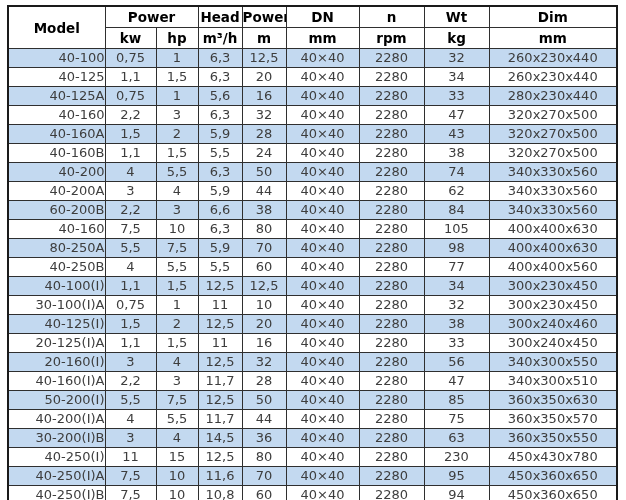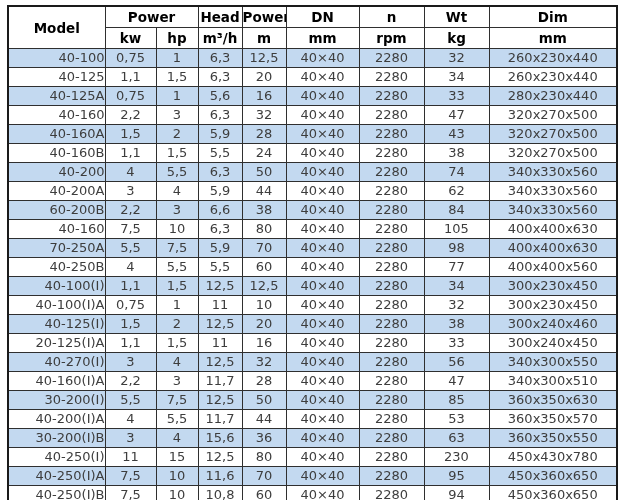--- a/index.html
+++ b/index.html
@@ -204,21 +204,21 @@
           <td>7,5</td>
           <td>10</td>
           <td>6,3</td>
           <td>80</td>
           <td>40×40</td>
           <td>2280</td>
           <td>105</td>
           <td>400x400x630</td>
         </tr>
         <tr class="alt">
-          <td class="model">70-250A</td>
+          <td class="model">80-250A</td>
           <td>5,5</td>
           <td>7,5</td>
           <td>5,9</td>
           <td>70</td>
           <td>40×40</td>
           <td>2280</td>
           <td>98</td>
           <td>400x400x630</td>
         </tr>
         <tr>
@@ -237,21 +237,21 @@
           <td>1,1</td>
           <td>1,5</td>
           <td>12,5</td>
           <td>12,5</td>
           <td>40×40</td>
           <td>2280</td>
           <td>34</td>
           <td>300x230x450</td>
         </tr>
         <tr>
-          <td class="model">40-100(I)A</td>
+          <td class="model">30-100(I)A</td>
           <td>0,75</td>
           <td>1</td>
           <td>11</td>
           <td>10</td>
           <td>40×40</td>
           <td>2280</td>
           <td>32</td>
           <td>300x230x450</td>
         </tr>
         <tr class="alt">
@@ -270,21 +270,21 @@
           <td>1,1</td>
           <td>1,5</td>
           <td>11</td>
           <td>16</td>
           <td>40×40</td>
           <td>2280</td>
           <td>33</td>
           <td>300x240x450</td>
         </tr>
         <tr class="alt">
-          <td class="model">40-270(I)</td>
+          <td class="model">20-160(I)</td>
           <td>3</td>
           <td>4</td>
           <td>12,5</td>
           <td>32</td>
           <td>40×40</td>
           <td>2280</td>
           <td>56</td>
           <td>340x300x550</td>
         </tr>
         <tr>
@@ -292,46 +292,46 @@
           <td>2,2</td>
           <td>3</td>
           <td>11,7</td>
           <td>28</td>
           <td>40×40</td>
           <td>2280</td>
           <td>47</td>
           <td>340x300x510</td>
         </tr>
         <tr class="alt">
-          <td class="model">30-200(I)</td>
+          <td class="model">50-200(I)</td>
           <td>5,5</td>
           <td>7,5</td>
           <td>12,5</td>
           <td>50</td>
           <td>40×40</td>
           <td>2280</td>
           <td>85</td>
           <td>360x350x630</td>
         </tr>
         <tr>
           <td class="model">40-200(I)A</td>
           <td>4</td>
           <td>5,5</td>
           <td>11,7</td>
           <td>44</td>
           <td>40×40</td>
           <td>2280</td>
-          <td>53</td>
+          <td>75</td>
           <td>360x350x570</td>
         </tr>
         <tr class="alt">
           <td class="model">30-200(I)B</td>
           <td>3</td>
           <td>4</td>
-          <td>15,6</td>
+          <td>14,5</td>
           <td>36</td>
           <td>40×40</td>
           <td>2280</td>
           <td>63</td>
           <td>360x350x550</td>
         </tr>
         <tr>
           <td class="model">40-250(I)</td>
           <td>11</td>
           <td>15</td>

